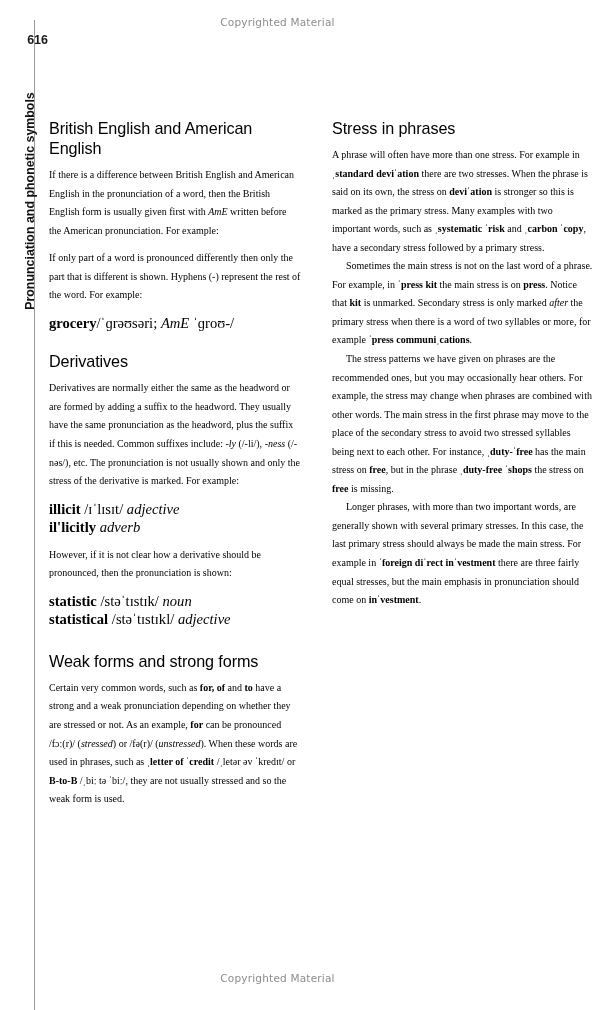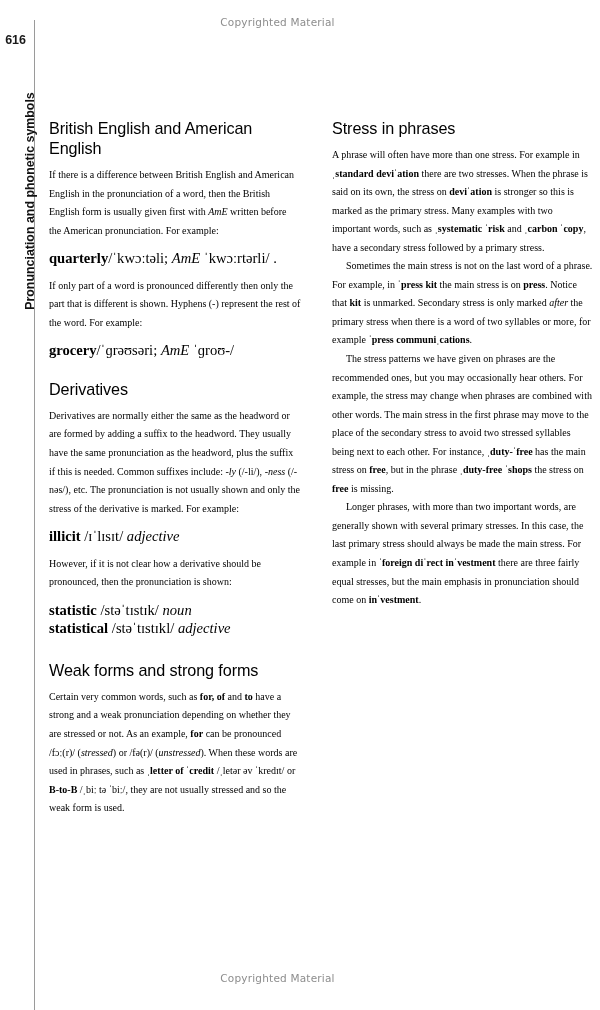--- a/index.html
+++ b/index.html
@@ -25,21 +25,21 @@
     font-family: "DejaVu Sans", sans-serif;
     font-size: 10.5px;
     letter-spacing: 0.2px;
     color: #8d8d8d;
   }
   .copyright-top { top: 16px; }
   .copyright-bottom { top: 972px; }
 
   .page-number {
     position: absolute;
-    left: 2px;
+    left: 24px;
     top: 33px;
     width: 24px;
     text-align: right;
     font-family: "Liberation Sans", sans-serif;
     font-weight: bold;
     font-size: 12.5px;
     color: #1a1a1a;
   }
 
   .vertical-rule {
@@ -127,32 +127,32 @@
 <div class="side-tab">Pronunciation and phonetic symbols</div>
 
 <div class="columns">
 
   <div class="col col-1">
 
     <h2 class="section-heading">British English and American English</h2>
 
     <p class="body-text"><span>If there is a difference between British English and American English in the pronunciation of a word, then the British English form is usually given first with </span><i>AmE</i><span> written before the American pronunciation. For example:</span></p>
 
-    <p class="example"><b>quarterly</b><span class="ipa">/ˈkwɔːtəli; </span><i>AmE</i><span class="ipa"> ˈkwɔːrtərli/ .</span></p>
 
     <p class="body-text">If only part of a word is pronounced differently then only the part that is different is shown. Hyphens (-) represent the rest of the word. For example:</p>
 
     <p class="example"><b>grocery</b><span class="ipa">/ˈɡrəʊsəri; </span><i>AmE</i><span class="ipa"> ˈɡroʊ-/</span></p>
 
     <h2 class="section-heading spaced">Derivatives</h2>
 
     <p class="body-text"><span>Derivatives are normally either the same as the headword or are formed by adding a suffix to the headword. They usually have the same pronunciation as the headword, plus the suffix if this is needed. Common suffixes include: </span><i>-ly</i><span> (/-li/), </span><i>-ness</i><span> (/-nəs/), etc.</span><span> The pronunciation is not usually shown and only the stress of the derivative is marked. For example:</span></p>
 
     <p class="example pair"><b>illicit</b><span class="ipa"> /ɪˈlɪsɪt/ </span><i>adjective</i></p>
 
+    <p class="example pair-last"><b>il'licitly</b><span class="ipa"> </span><i>adverb</i></p>
 
     <p class="body-text" style="margin-top:9px">However, if it is not clear how a derivative should be pronounced, then the pronunciation is shown:</p>
 
     <p class="example pair"><b>statistic</b><span class="ipa">  /stəˈtɪstɪk/ </span><i>noun</i></p>
 
     <p class="example pair-last"><b>statistical</b><span class="ipa"> /stəˈtɪstɪkl/ </span><i>adjective</i></p>
 
     <h2 class="section-heading spaced-lg">Weak forms and strong forms</h2>
 
     <p class="body-text"><span>Certain very common words, such as </span><b>for, of</b><span> and </span><b>to</b><span> have a strong and a weak pronunciation depending on whether they are stressed or not. As an example, </span><b>for</b><span> can be pronounced /fɔː(r)/ (</span><i>stressed</i><span>) or /fə(r)/ (</span><i>unstressed</i><span>). When these words are used in phrases, such as </span><b>ˌletter of ˈcredit</b><span> /ˌletər əv ˈkredɪt/ or </span><b>B-to-B</b><span> /ˌbiː tə ˈbiː/, they are not usually stressed and so the weak form is used.</span></p>

